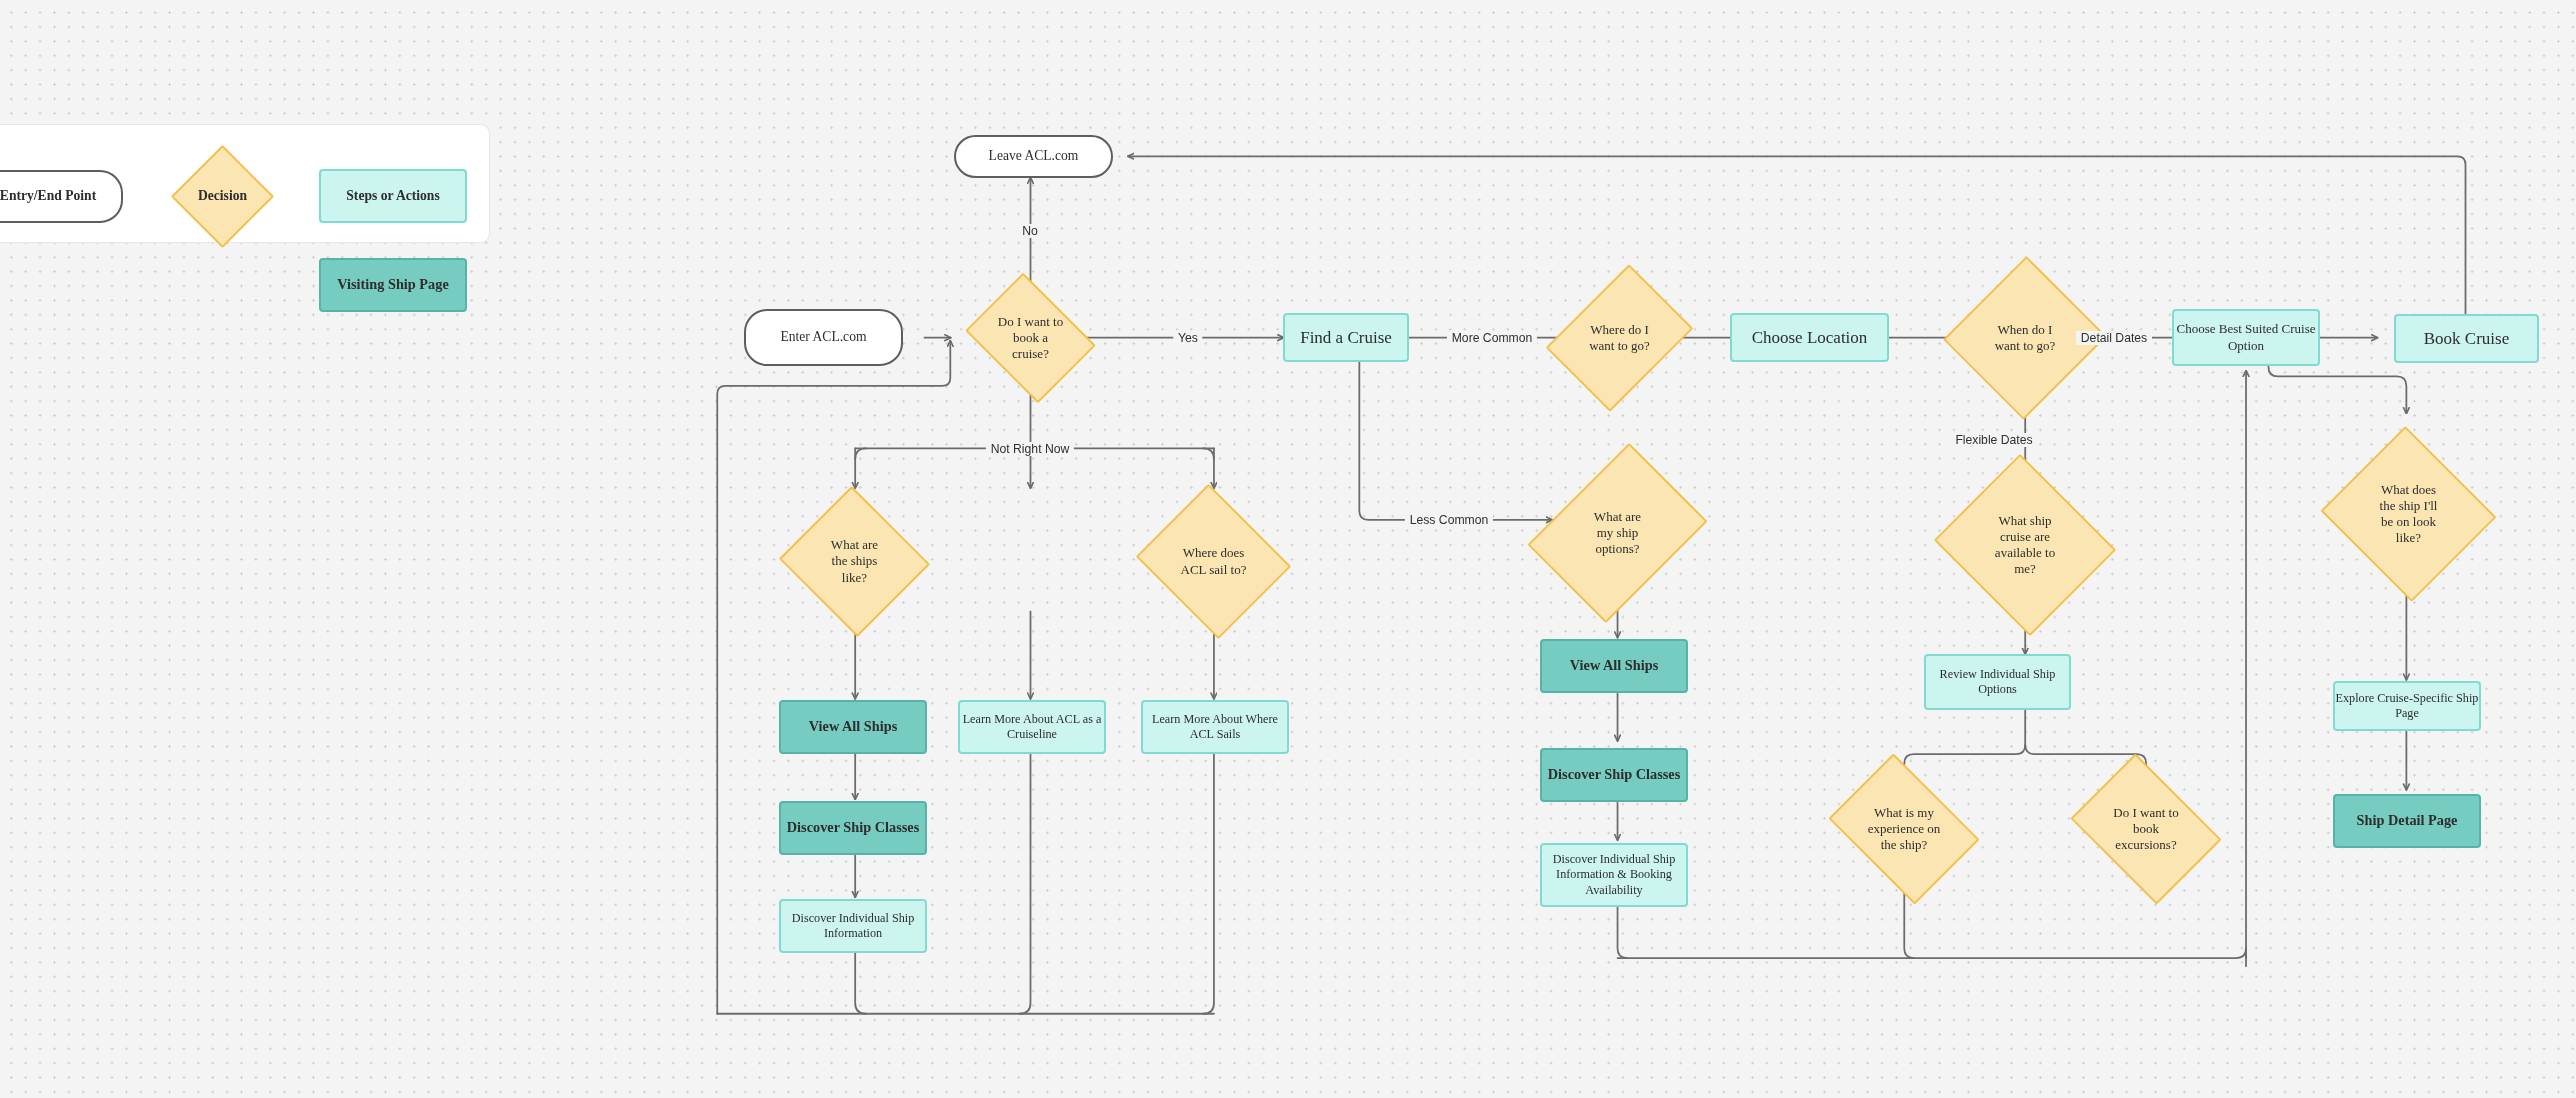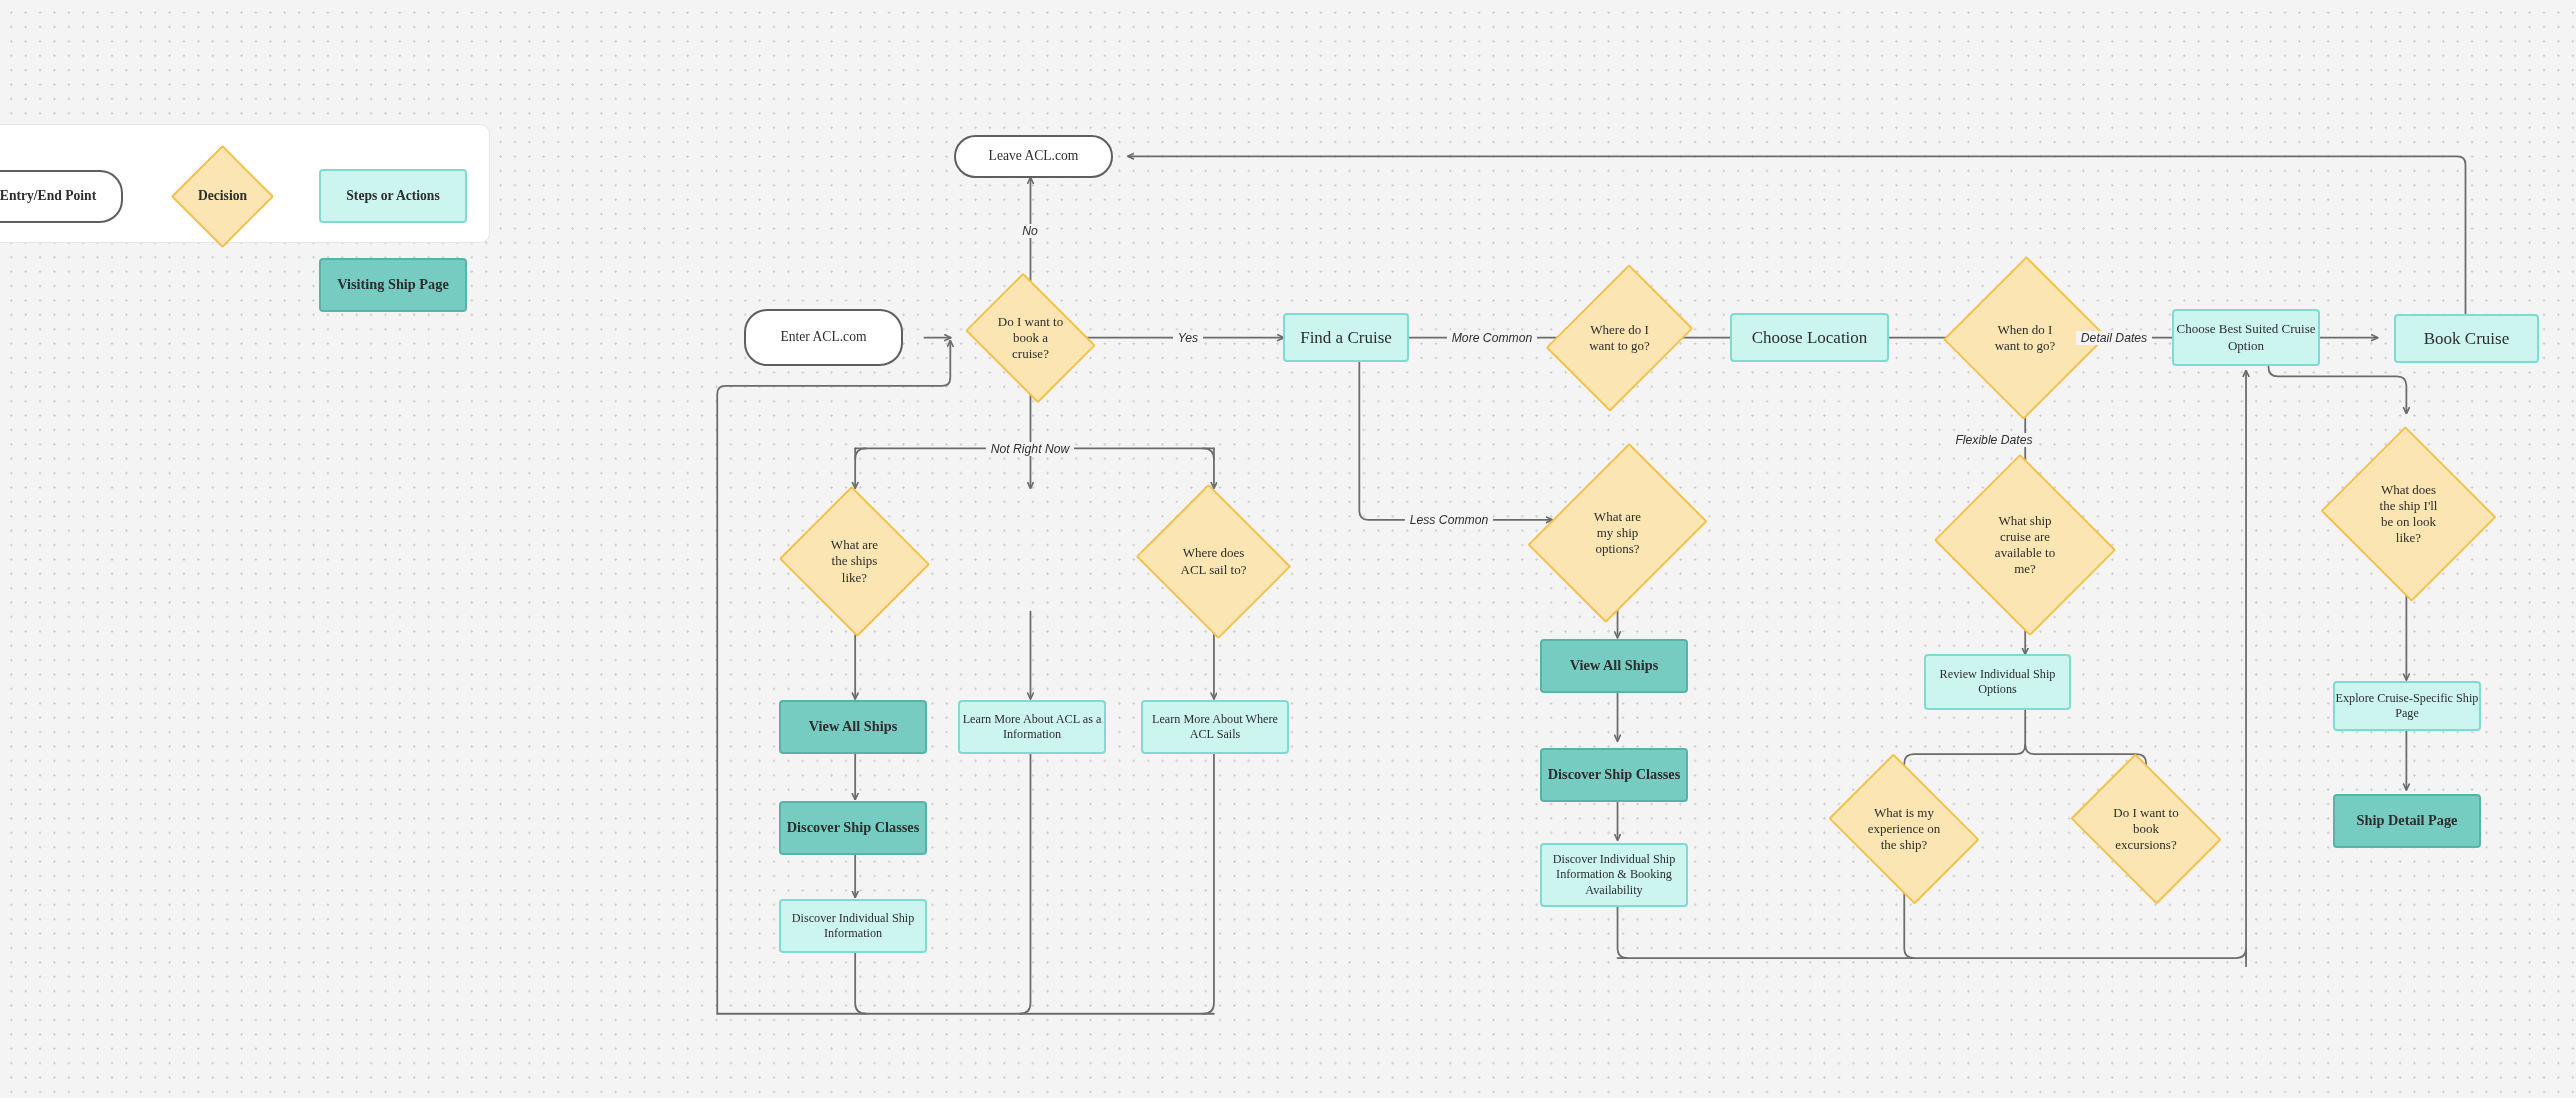--- a/index.html
+++ b/index.html
@@ -37,21 +37,21 @@
   #legend{position:absolute;left:-27px;top:124px;width:515px;height:117px;
           background:#ffffff;border:0.7px solid #e6e6e6;border-radius:9.5px;}
   .lg-term{position:absolute;left:-27px;top:170px;width:150px;height:53px;}
   .lg-dec{position:absolute;left:186px;top:160px;width:73px;height:73px;}
   .lg-step{position:absolute;left:319px;top:169px;width:148px;height:54px;}
   .lg-ship{position:absolute;left:319px;top:258px;width:148px;height:54px;}
   .lg-label{font-weight:bold;font-size:13.6px;}
 
   .elabel{position:absolute;font-family:"Liberation Sans", sans-serif;
           font-size:12.2px;color:#2f2f2f;background:#f4f4f4;padding:0 4.8px;
-          white-space:nowrap;transform:translate(-50%,-50%);font-style:italic;}
+          white-space:nowrap;transform:translate(-50%,-50%);}
 </style>
 </head>
 <body>
 
 <div id="stage">
 
   <svg id="edges" viewBox="0 0 3790 1616" width="2576" height="1098">
     <defs>
       <marker id="ah" markerWidth="11" markerHeight="11" refX="9" refY="5.2" orient="auto" markerUnits="userSpaceOnUse">
         <path d="M1,1 L10,5.2 L1,9.4" fill="none" stroke="#6b6b6b" stroke-width="2.4" stroke-linecap="round" stroke-linejoin="round"></path>
@@ -171,21 +171,21 @@
   </div>
 
 
   <div class="node dec" style="left:1155px;top:510px;width:117px;height:103px;">
     <span class="dshape"></span>
     <span class="dtxt" style="max-width:71px;">Where does ACL sail to?</span>
   </div>
 
   <div class="node shippage" style="left:779px;top:700px;width:148px;height:54px;">View All Ships</div>
 
-  <div class="node step" style="left:958px;top:700px;width:148px;height:54px;font-size:12.2px;">Learn More About ACL as a Information</div>
+  <div class="node step" style="left:958px;top:700px;width:148px;height:54px;font-size:12.2px;">Learn More About ACL as a Cruiseline</div>
 
   <div class="node step" style="left:1141px;top:700px;width:148px;height:54px;font-size:12.2px;">Learn More About Where ACL Sails</div>
 
   <div class="node shippage" style="left:779px;top:801px;width:148px;height:54px;">Discover Ship Classes</div>
 
   <div class="node step" style="left:779px;top:899px;width:148px;height:54px;font-size:12.2px;">Discover Individual Ship Information</div>
 
   <div class="node dec" style="left:1562px;top:461px;width:111px;height:144px;">
     <span class="dshape"></span>
     <span class="dtxt" style="max-width:63px;">What are my ship options?</span>

